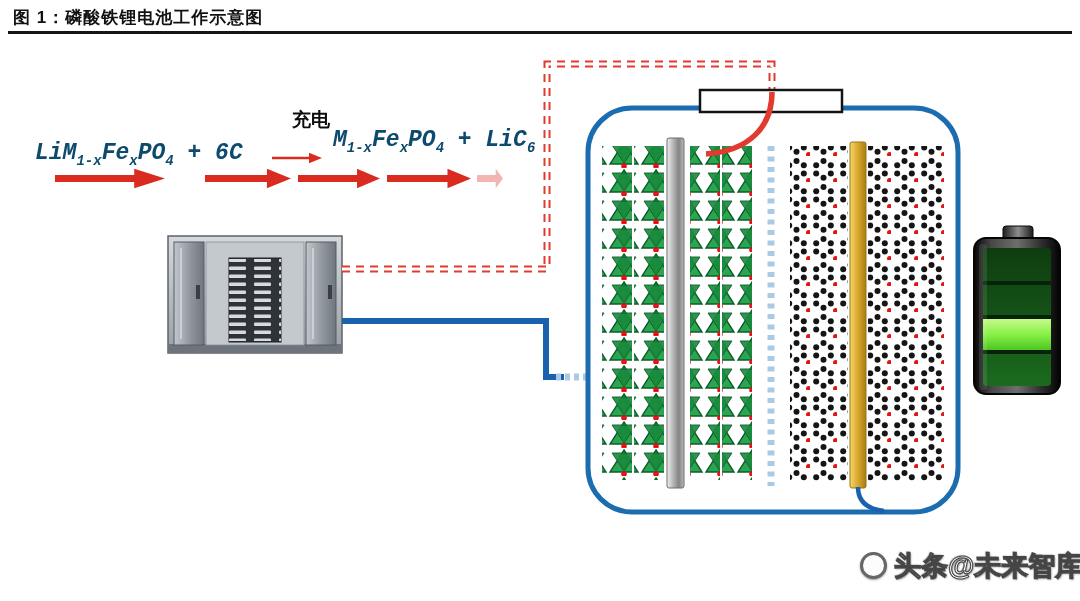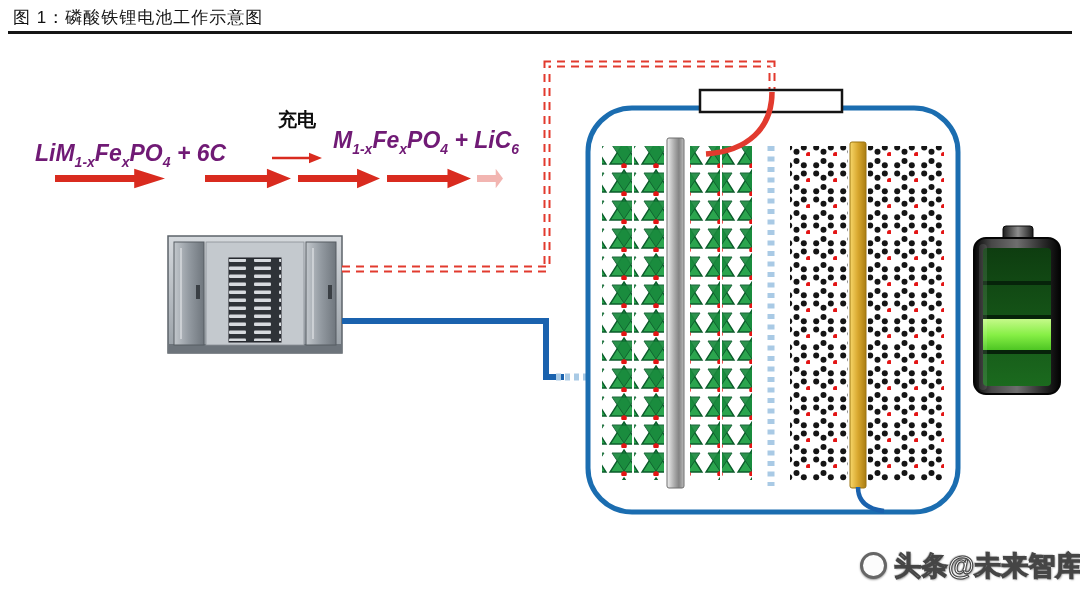--- a/index.html
+++ b/index.html
@@ -1,27 +1,27 @@
 <!DOCTYPE html>
 <html><head>
 <meta charset="utf-8">
 <style>
   * { margin:0; padding:0; box-sizing:border-box; }
   html,body { width:1080px; height:601px; background:#fff; font-family:"Liberation Sans",sans-serif; }
   .page { position:relative; width:1080px; height:601px; background:#fff; overflow:hidden; }
 
-  .title { position:absolute; left:13px; top:6px; font-size:17px; font-weight:normal; color:#111; letter-spacing:1px; }
+  .title { position:absolute; left:13px; top:6px; font-size:17px; font-weight:bold; color:#111; letter-spacing:1px; }
   .title-rule { position:absolute; left:8px; top:31px; width:1064px; height:3px; background:#151515; }
 
-  .eq-side { position:absolute; font-family:Liberation Sans, sans-serif; font-style:italic; font-weight:bold;
-             font-size:23px; color:#701a75; white-space:nowrap; }
+  .eq-side { position:absolute; font-family:Liberation Mono, monospace; font-style:italic; font-weight:bold;
+             font-size:23px; color:#0c4a6e; white-space:nowrap; }
   .eq-lhs { left:35px; top:140px; }
   .eq-rhs { left:333px; top:127px; }
   .eq-side sub { font-size:14px; }
-  .charge-label { position:absolute; left:264px; top:107px; width:66px; text-align:center;
+  .charge-label { position:absolute; left:264px; top:107px; width:66px; text-align:right;
                   font-size:19px; font-weight:bold; color:#0d0d0d; }
   .eq-arrow { position:absolute; left:272px; top:151px; width:50px; height:14px; background:#d92b1f;
               clip-path:polygon(0 41%,74% 41%,74% 12%,100% 50%,74% 88%,74% 59%,0 59%); }
 
   .red-arrows { position:absolute; left:55px; top:168px; height:21px; display:flex; align-items:center; }
   .rarrow { height:21px; background:#d92b1f;
             clip-path:polygon(0 33%,72% 33%,72% 4%,100% 50%,72% 96%,72% 67%,0 67%); }
   .a1 { width:110px; margin-right:40px; }
   .a2 { width:86px;  margin-right:7px; }
   .a3 { width:82px;  margin-right:7px; }

